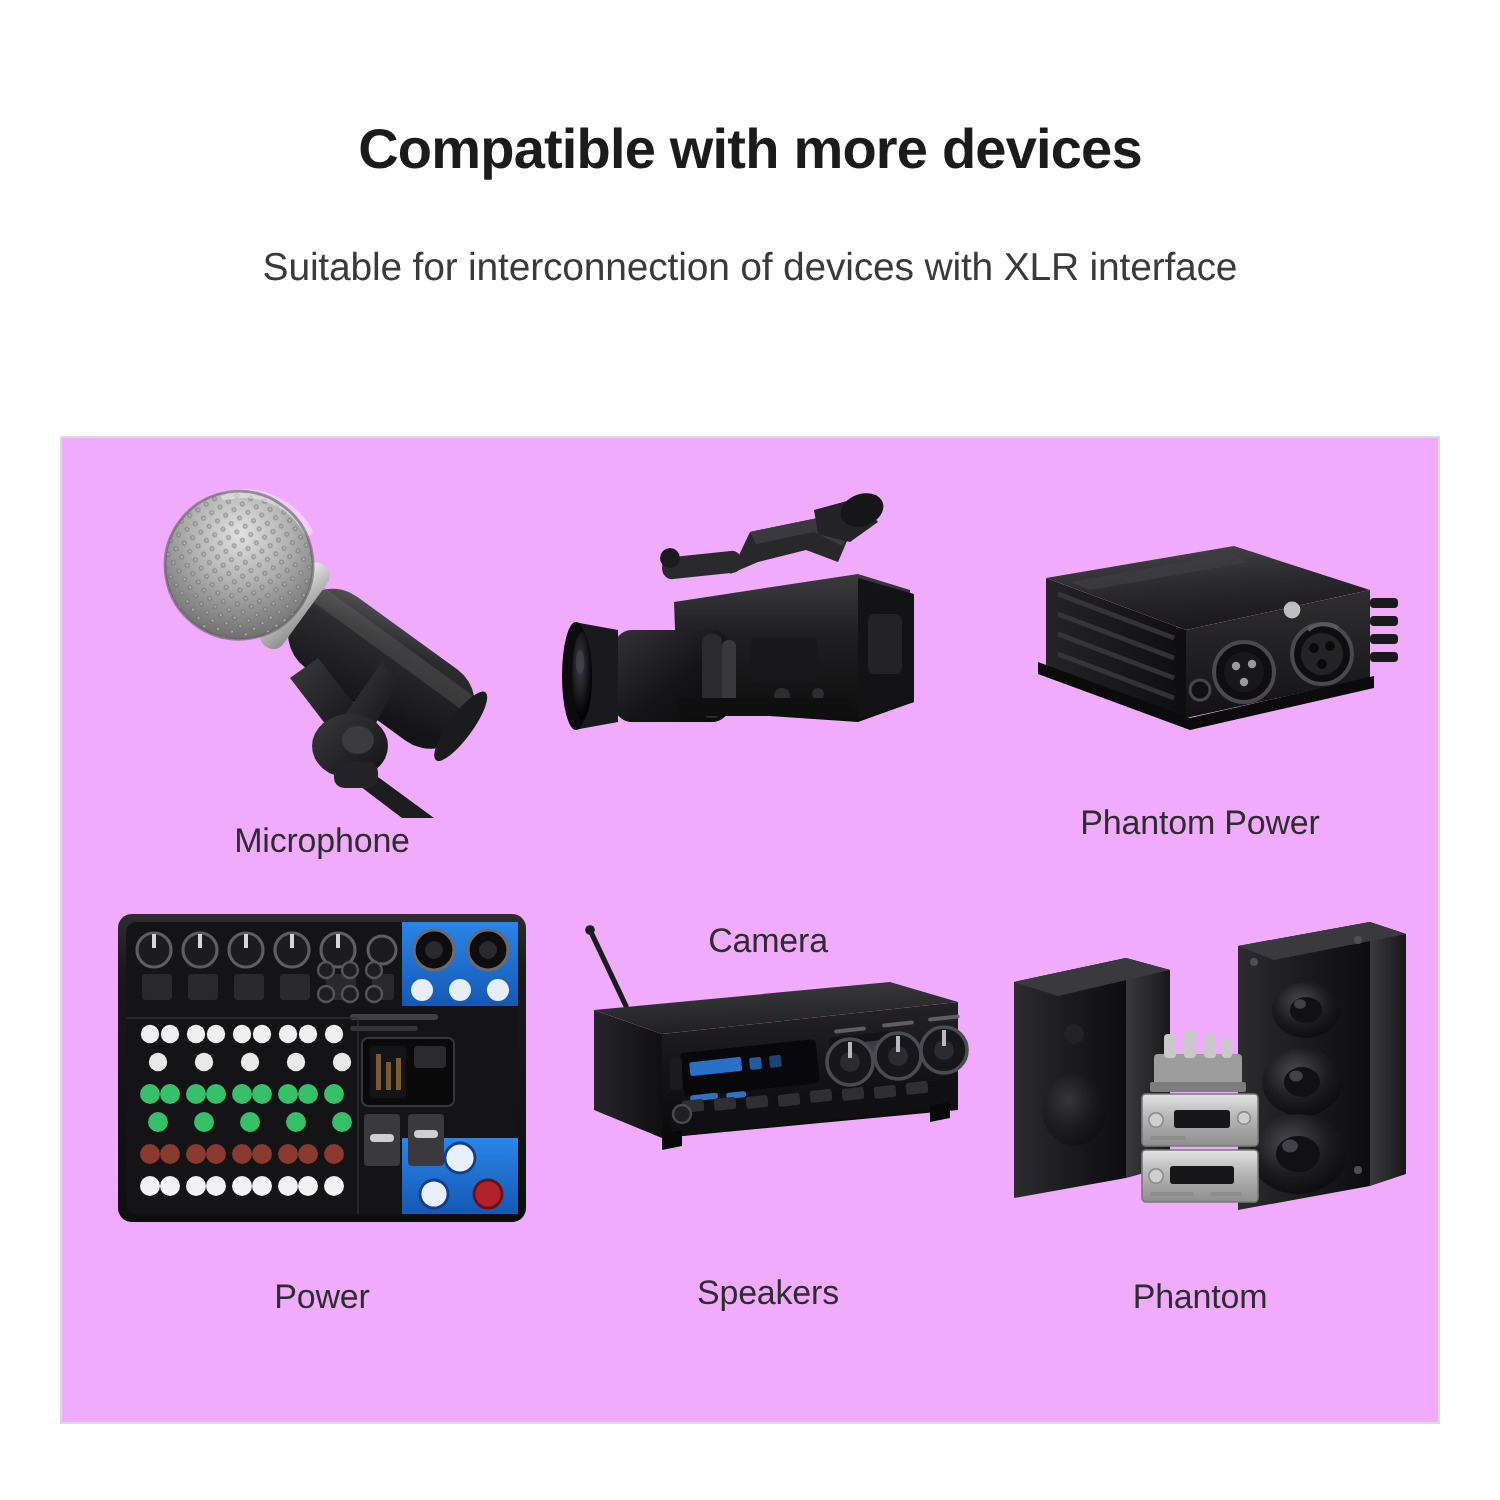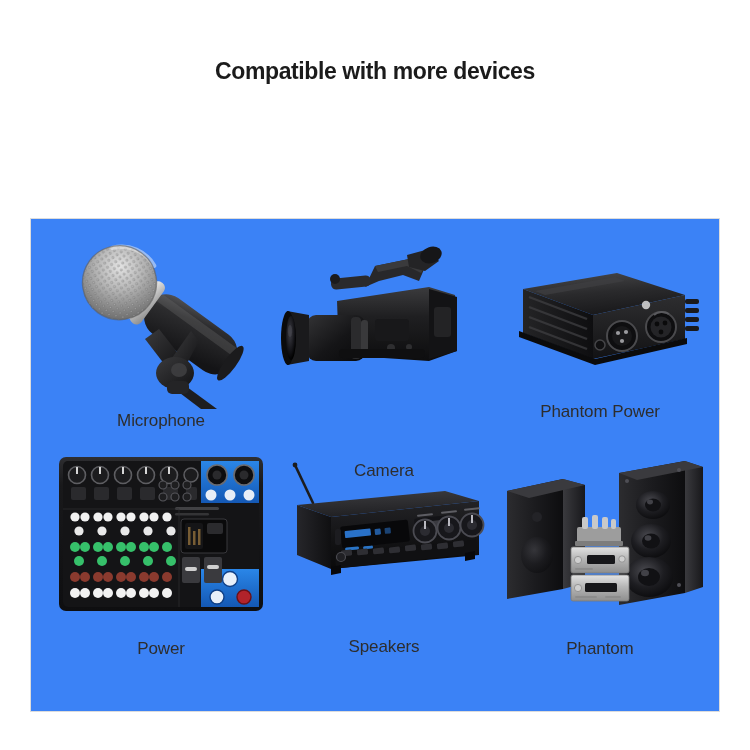--- a/index.html
+++ b/index.html
@@ -19,21 +19,21 @@
     background: #ffffff;
     overflow: hidden;
   }
 
   
   .headline {
     position: absolute;
     left: 0; top: 57px;
     width: 750px;
     text-align: center;
-    font-size: 23px;
+    font-size: 28px;
     font-weight: 800;
     letter-spacing: -0.4px;
     color: #1b1b1b;
     line-height: 1.25;
   }
   .subhead {
     position: absolute;
     left: 0; top: 122px;
     width: 750px;
     text-align: center;
@@ -42,21 +42,21 @@
     letter-spacing: -0.1px;
     color: #3a3a3a;
     line-height: 1.3;
   }
 
   
   .card {
     position: absolute;
     left: 30px; top: 218px;
     width: 690px; height: 494px;
-    background: #3b82f6;
+    background: #f0abfc;
     border: 1px solid #dcdcdc;
     padding-left: 16px;
   }
 
   .grid {
     position: absolute;
     inset: 0;
   }
 
   .cell {
@@ -95,20 +95,21 @@
 
   .art-svg { display: block; width: 100%; height: auto; }
 </style>
 </head>
 <body>
 
 <div id="page">
 
   <div class="headline">Compatible with more devices</div>
 
+  <div class="subhead">Suitable for interconnection of devices with XLR interface</div>
 
   <div class="card">
     <div class="grid">
 
       <div class="cell" id="cell-0">
         <div class="cell-art">
           <svg class="art-svg" viewBox="0 0 240 190" xmlns="http://www.w3.org/2000/svg" aria-hidden="true">
             <defs>
               <radialGradient id="micGrille" cx="38%" cy="32%" r="72%">
                 <stop offset="0%" stop-color="#e2e2e2"></stop>

